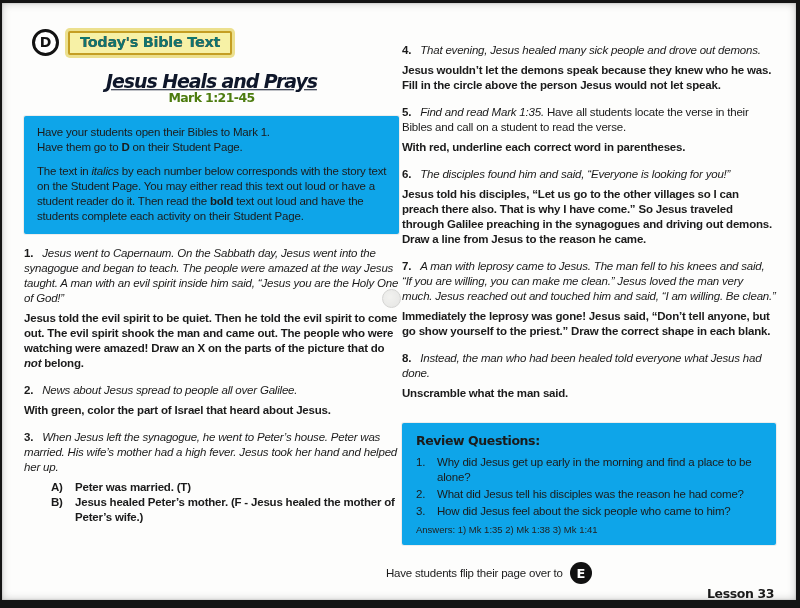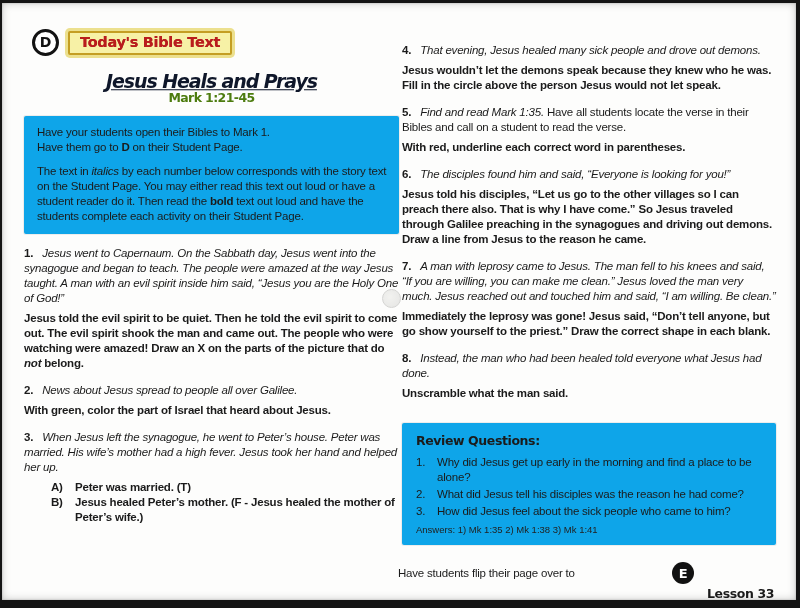--- a/index.html
+++ b/index.html
@@ -20,21 +20,21 @@
   .header-row{display:flex;align-items:center;gap:9px;margin-left:8px;margin-bottom:8px;}
   .circle-letter{
     width:21px;height:21px;border:3px solid #121212;border-radius:50%;
     background:#fff;display:flex;align-items:center;justify-content:center;
     font-family:"DejaVu Sans",sans-serif;font-weight:bold;font-size:14px;color:#121212;flex:none;
   }
   .badge{
     background:#f7f1a6;border:2px solid #c49e23;box-shadow:0 0 0 3px #ece08e;
     border-radius:2px;padding:2px 10px 3px 10px;
     font-family:"DejaVu Sans",sans-serif;font-weight:bold;font-size:14.5px;
-    letter-spacing:-.3px;color:#b91c1c;text-shadow:0 0 .4px #b2222a;
+    letter-spacing:-.3px;color:#0f766e;text-shadow:0 0 .4px #b2222a;
   }
   .page-title{
     text-align:center;font-family:"DejaVu Sans",sans-serif;
     font-weight:bold;font-style:italic;font-size:19px;letter-spacing:-1.1px;
     color:#0f172a;margin:18px 0 1px 0;transform:scaleY(1.03);text-decoration:underline;
   }
   .page-subtitle{
     text-align:center;font-family:"DejaVu Sans",sans-serif;
     font-weight:bold;font-size:12.5px;letter-spacing:-.6px;color:#4d7c0f;margin-bottom:11px;
   }
@@ -72,22 +72,22 @@
     font-family:"DejaVu Sans",sans-serif;font-weight:bold;font-size:12.5px;
     letter-spacing:-.4px;margin-bottom:7px;
   }
   .rq-row{display:flex;margin-bottom:2px;}
   .rq-num{width:21px;flex:none;}
   .rq-text{flex:1;}
   .answers-line{font-size:9.5px;letter-spacing:0;margin-top:3px;color:#222;}
 
   
   .flip-row{
-    position:absolute;left:396px;top:559px;width:296px;
-    display:flex;align-items:center;justify-content:space-between;gap:7px;
+    position:absolute;left:384px;top:559px;width:296px;
+    display:flex;align-items:center;justify-content:flex-start;gap:7px;
     font-size:11.5px;letter-spacing:-.2px;
   }
   .circle-letter-dark{
     width:22px;height:22px;border-radius:50%;background:#111;
     display:flex;align-items:center;justify-content:center;
     font-family:"DejaVu Sans",sans-serif;font-weight:bold;font-size:13px;color:#fff;flex:none;
   }
   .lesson-label{
     position:absolute;right:22px;top:583px;
     font-family:"DejaVu Sans",sans-serif;font-weight:bold;font-size:12.5px;letter-spacing:-.4px;

